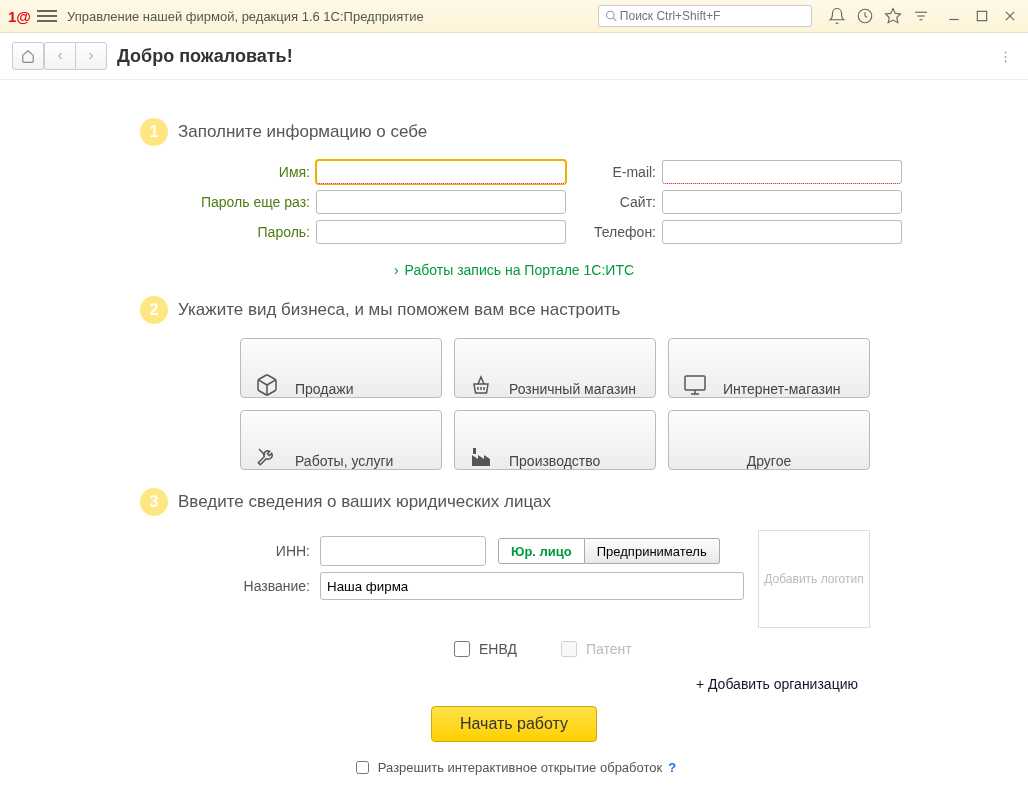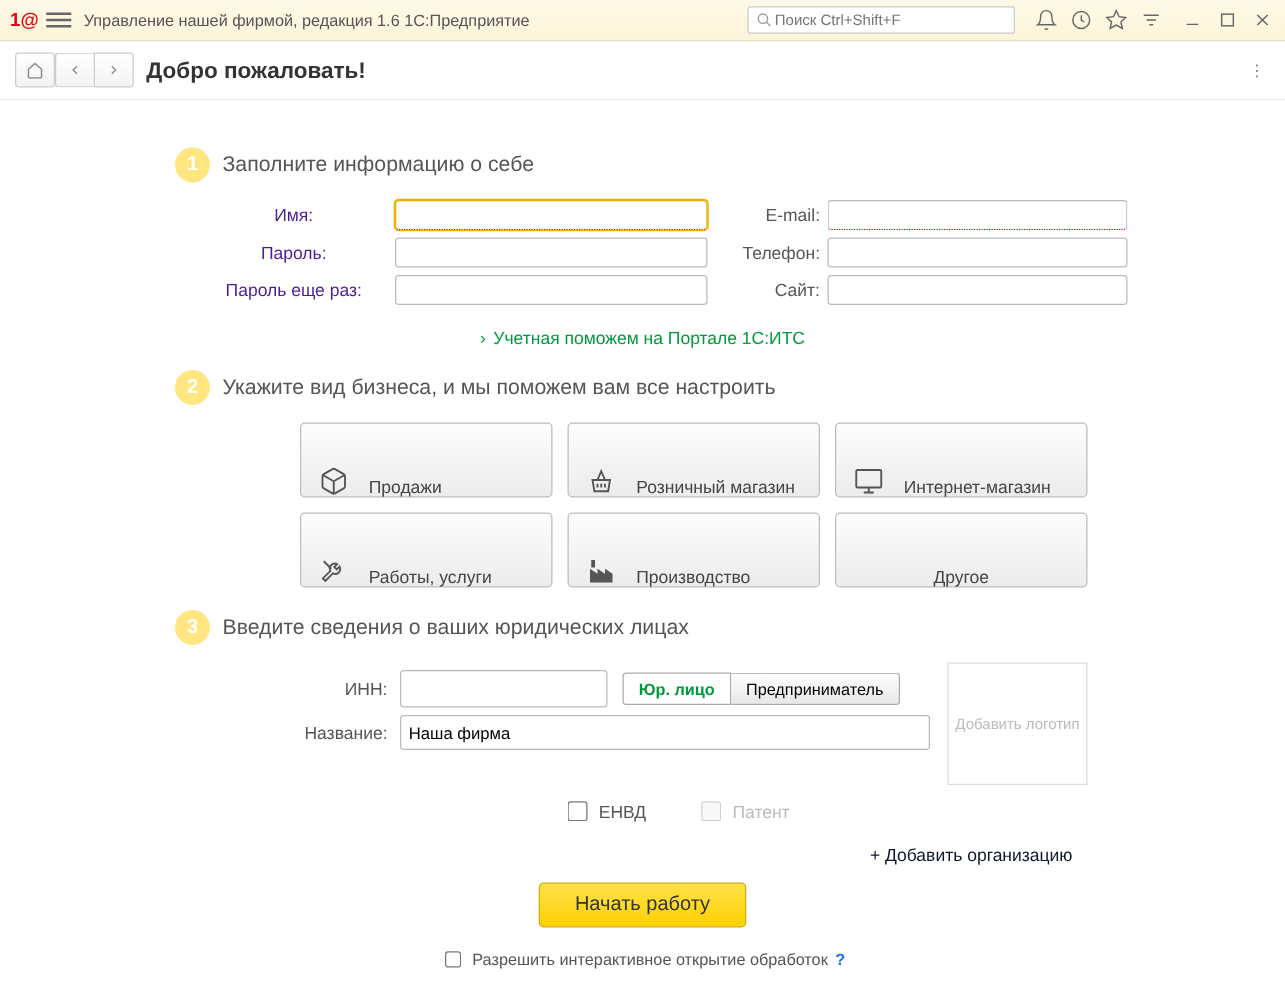--- a/index.html
+++ b/index.html
@@ -20,21 +20,21 @@
 .navgrp{display:flex}
 .navgrp .navbtn:first-child{border-radius:3px 0 0 3px;border-right:none}
 .navgrp .navbtn:last-child{border-radius:0 3px 3px 0}
 .page-title{font-size:18px;font-weight:bold;color:#333;margin-left:10px}
 .kebab{margin-left:auto;cursor:pointer;color:#888;padding:4px}
 .content{padding:20px 50px;overflow:auto;height:calc(100% - 70px);box-sizing:border-box}
 .step{display:flex;align-items:center;gap:10px;margin:18px 0 14px 90px}
 .step-num{width:28px;height:28px;border-radius:50%;background:#ffe680;color:#fff;font-weight:bold;font-size:16px;display:flex;align-items:center;justify-content:center}
 .step-title{font-size:17px;color:#555}
 .form-row{display:flex;align-items:center;margin:6px 0}
-.form-label{width:150px;text-align:center;padding-right:6px;color:#4c1d95;font-size:14px}
+.form-label{width:150px;text-align:right;padding-right:6px;color:#4d7c0f;font-size:14px}
 .form-label2{width:70px;text-align:right;padding-right:6px;color:#555;font-size:14px;margin-left:20px}
 .form-input{height:24px;border:1px solid #bbb;border-radius:3px;padding:0 4px;box-sizing:border-box}
 .form-input.w1{width:250px}
 .form-input.w2{width:240px}
 .focused{border:1px solid #f0b000;box-shadow:0 0 0 1px #f0b000}
 .required{border-bottom:1px dotted #d00}
 .form-grid{margin-left:110px}
 .portal-link{color:#009a3d;display:flex;align-items:center;justify-content:center;gap:6px;margin-top:18px;font-size:14px;cursor:pointer}
 .portal-link .chev{color:#009a3d}
 .biz-grid{display:flex;flex-wrap:wrap;gap:12px;margin-left:190px;margin-top:10px;width:640px}
@@ -161,35 +161,35 @@
       <span class="step-title">Заполните информацию о себе</span>
     </div>
     <div class="form-grid">
       <div class="form-row">
         <span class="form-label">Имя:</span>
         <input class="form-input w1 focused required" style="">
         <span class="form-label2">E-mail:</span>
         <input class="form-input w2 required" style="">
       </div>
       <div class="form-row">
+        <span class="form-label">Пароль еще раз:</span>
+        <input type="password" class="form-input w1" style="">
+        <span class="form-label2">Сайт:</span>
+        <input class="form-input w2" style="">
+      </div>
+      <div class="form-row">
         <span class="form-label">Пароль:</span>
         <input type="password" class="form-input w1" style="">
         <span class="form-label2">Телефон:</span>
         <input class="form-input w2" style="">
       </div>
-      <div class="form-row">
-        <span class="form-label">Пароль еще раз:</span>
-        <input type="password" class="form-input w1" style="">
-        <span class="form-label2">Сайт:</span>
-        <input class="form-input w2" style="">
-      </div>
     </div>
     <div class="portal-link">
       <span class="chev">›</span>
-      <span>Учетная поможем на Портале 1С:ИТС</span>
+      <span>Работы запись на Портале 1С:ИТС</span>
     </div>
 
     <div class="step">
       <span class="step-num">2</span>
       <span class="step-title">Укажите вид бизнеса, и мы поможем вам все настроить</span>
     </div>
     <div class="biz-grid">
       <div class="biz-card">
         <svg class="biz-icon" viewBox="0 0 24 24" fill="none" stroke="currentColor" stroke-width="1.5">
             <path d="M21 16V8a2 2 0 0 0-1-1.73l-7-4a2 2 0 0 0-2 0l-7 4A2 2 0 0 0 3 8v8a2 2 0 0 0 1 1.73l7 4a2 2 0 0 0 2 0l7-4A2 2 0 0 0 21 16z"></path>

